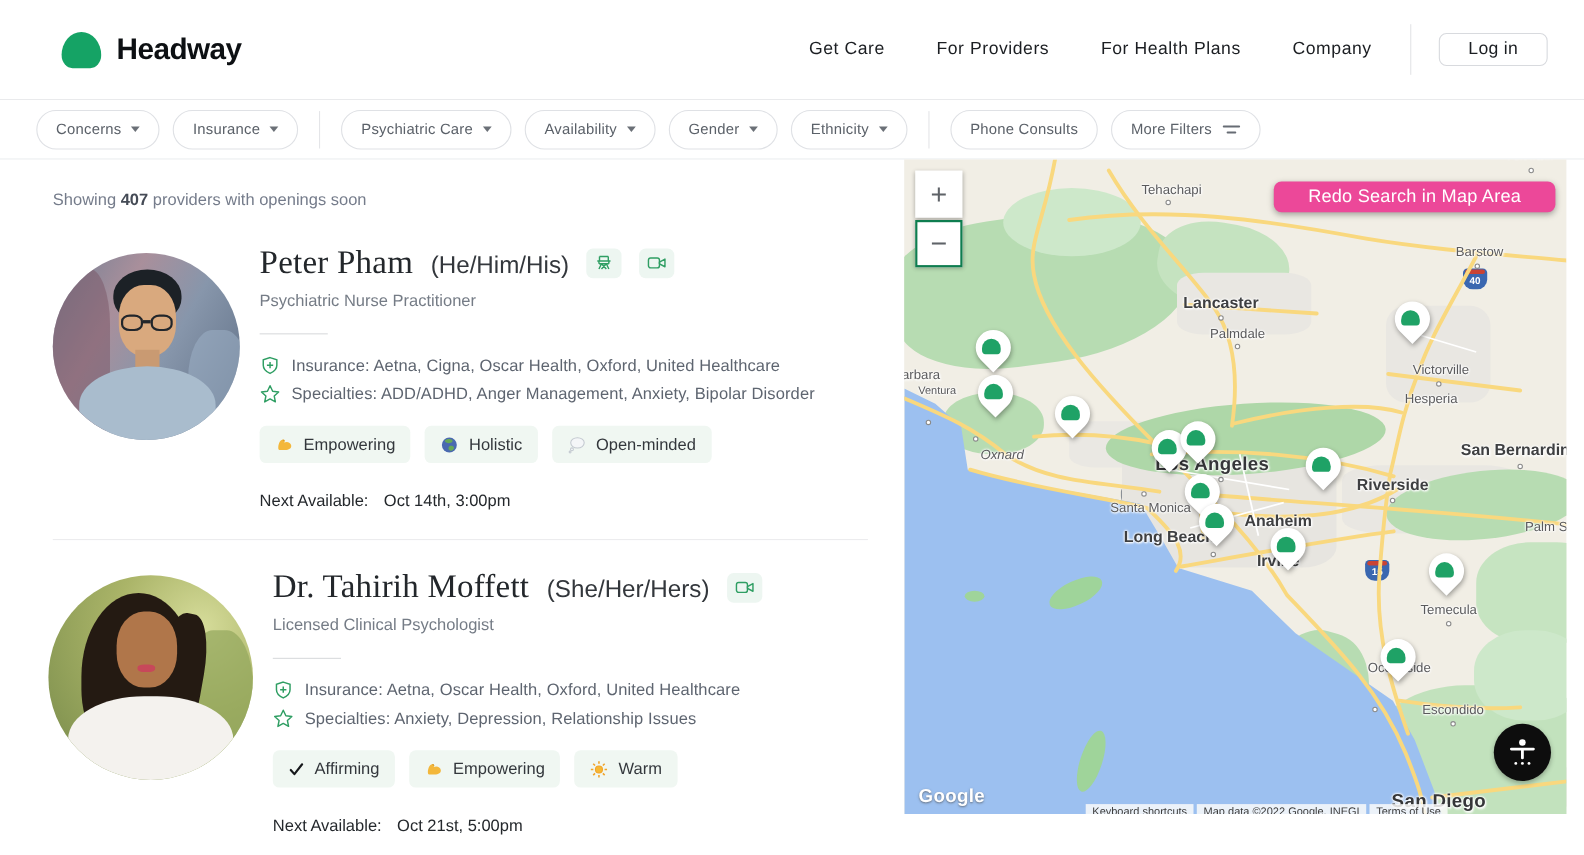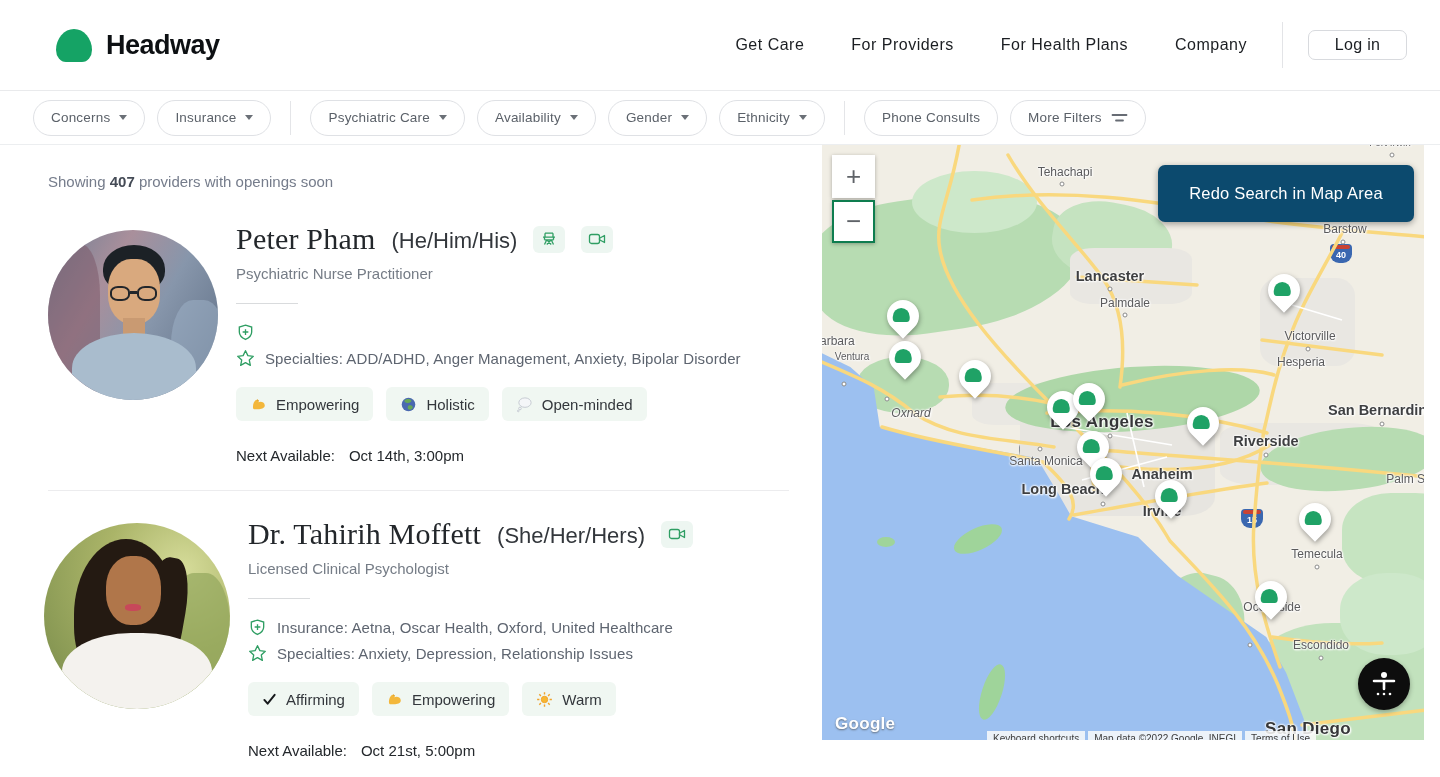--- a/index.html
+++ b/index.html
@@ -93,22 +93,22 @@
   .shield-i::before { content:""; position:absolute; top:1px; left:2px; right:2px; height:4px; background:#c94334; border-radius:2px; }
   .shield-us { width:25px; height:18px; background:#fff; border:1.5px solid #8a8f96; border-radius:4px 4px 10px 10px; color:#3c4043; line-height:15px; position:absolute; }
   .pin { position:absolute; width:32px; height:32px; background:#fff; border-radius:50% 50% 50% 0;
     transform:rotate(-45deg); box-shadow:-1px 2px 5px rgba(0,0,0,.35); z-index:6; cursor:pointer; }
   .pin .dome { position:absolute; left:7px; top:7px; width:17px; height:14px; background:#1fa266;
     border-radius:50% 50% 3px 3px / 64% 64% 4px 4px; transform:rotate(45deg); }
   .zoomctl { position:absolute; left:10px; top:10px; z-index:10; width:44px; }
   .zbtn { width:43px; height:43px; background:#fff; display:grid; place-items:center; font-size:26px; color:#5f6368;
     box-shadow:0 1px 4px rgba(0,0,0,.3); border:none; font-family:inherit; cursor:pointer; }
   .zbtn.minus { border:2px solid #0e7d4f; margin-top:2px; }
-  .redo-btn { position:absolute; left:336px; top:20px; width:256px; height:57px; z-index:10;
-    background:#0c4a6e; color:#fff; border:none; border-radius:7px; font-family:inherit;
+  .redo-btn { position:absolute; left:336px; top:20px; width:256px; height:28px; z-index:10;
+    background:#ec4899; color:#fff; border:none; border-radius:7px; font-family:inherit;
     font-size:16.5px; font-weight:500; letter-spacing:.2px; box-shadow:0 2px 6px rgba(0,0,0,.35); cursor:pointer; }
   .google-logo { position:absolute; left:13px; bottom:6px; z-index:10; color:#fff; font-weight:bold; font-size:17px;
     letter-spacing:.3px; text-shadow:0 1px 2px rgba(70,70,70,.7); }
   .attribution { position:absolute; left:165px; bottom:-9px; height:18px; display:flex; gap:3px; z-index:10; }
   .attribution span { font-size:10px; color:#3c3c3c; background:rgba(250,250,250,.85); padding:2px 6px; white-space:nowrap; }
   .a11y-btn { position:absolute; right:14px; bottom:30px; width:52px; height:52px; border-radius:50%; background:#0d0d0d;
     border:none; display:grid; place-items:center; z-index:11; box-shadow:0 2px 5px rgba(0,0,0,.3); cursor:pointer; }
   .roads { position:absolute; inset:0; z-index:2; }
   .park, .urban { position:absolute; z-index:1; }
   .ocean { z-index:1; }
@@ -205,20 +205,21 @@
             </div>
             <p class="p-title">Psychiatric Nurse Practitioner</p>
             <div class="mini-divider"></div>
             <div class="info-line">
               <span style="display: inline-flex;">
                 <svg width="19" height="19" viewBox="0 0 20 20" fill="none" stroke="#2f9e63" stroke-width="1.4">
                   <path d="M10 2.2l6.5 2v5.3c0 4.4-3.8 6.6-6.5 7.8-2.7-1.2-6.5-3.4-6.5-7.8V4.2z"></path>
                   <path d="M10 6.5v6M7 9.5h6"></path>
                 </svg>
               </span>
+              <span>Insurance: Aetna, Cigna, Oscar Health, Oxford, United Healthcare</span>
             </div>
             <div class="info-line">
               <span style="display: inline-flex;">
                 <svg width="19" height="19" viewBox="0 0 20 20" fill="none" stroke="#2f9e63" stroke-width="1.4">
                   <path d="M10 1.8l2.5 5.2 5.7.7-4.2 3.9 1.1 5.6-5.1-2.8-5.1 2.8 1.1-5.6L1.8 7.7l5.7-.7z" stroke-linejoin="round"></path>
                 </svg>
               </span>
               <span>Specialties: ADD/ADHD, Anger Management, Anxiety, Bipolar Disorder</span>
             </div>
             <div class="badges">

